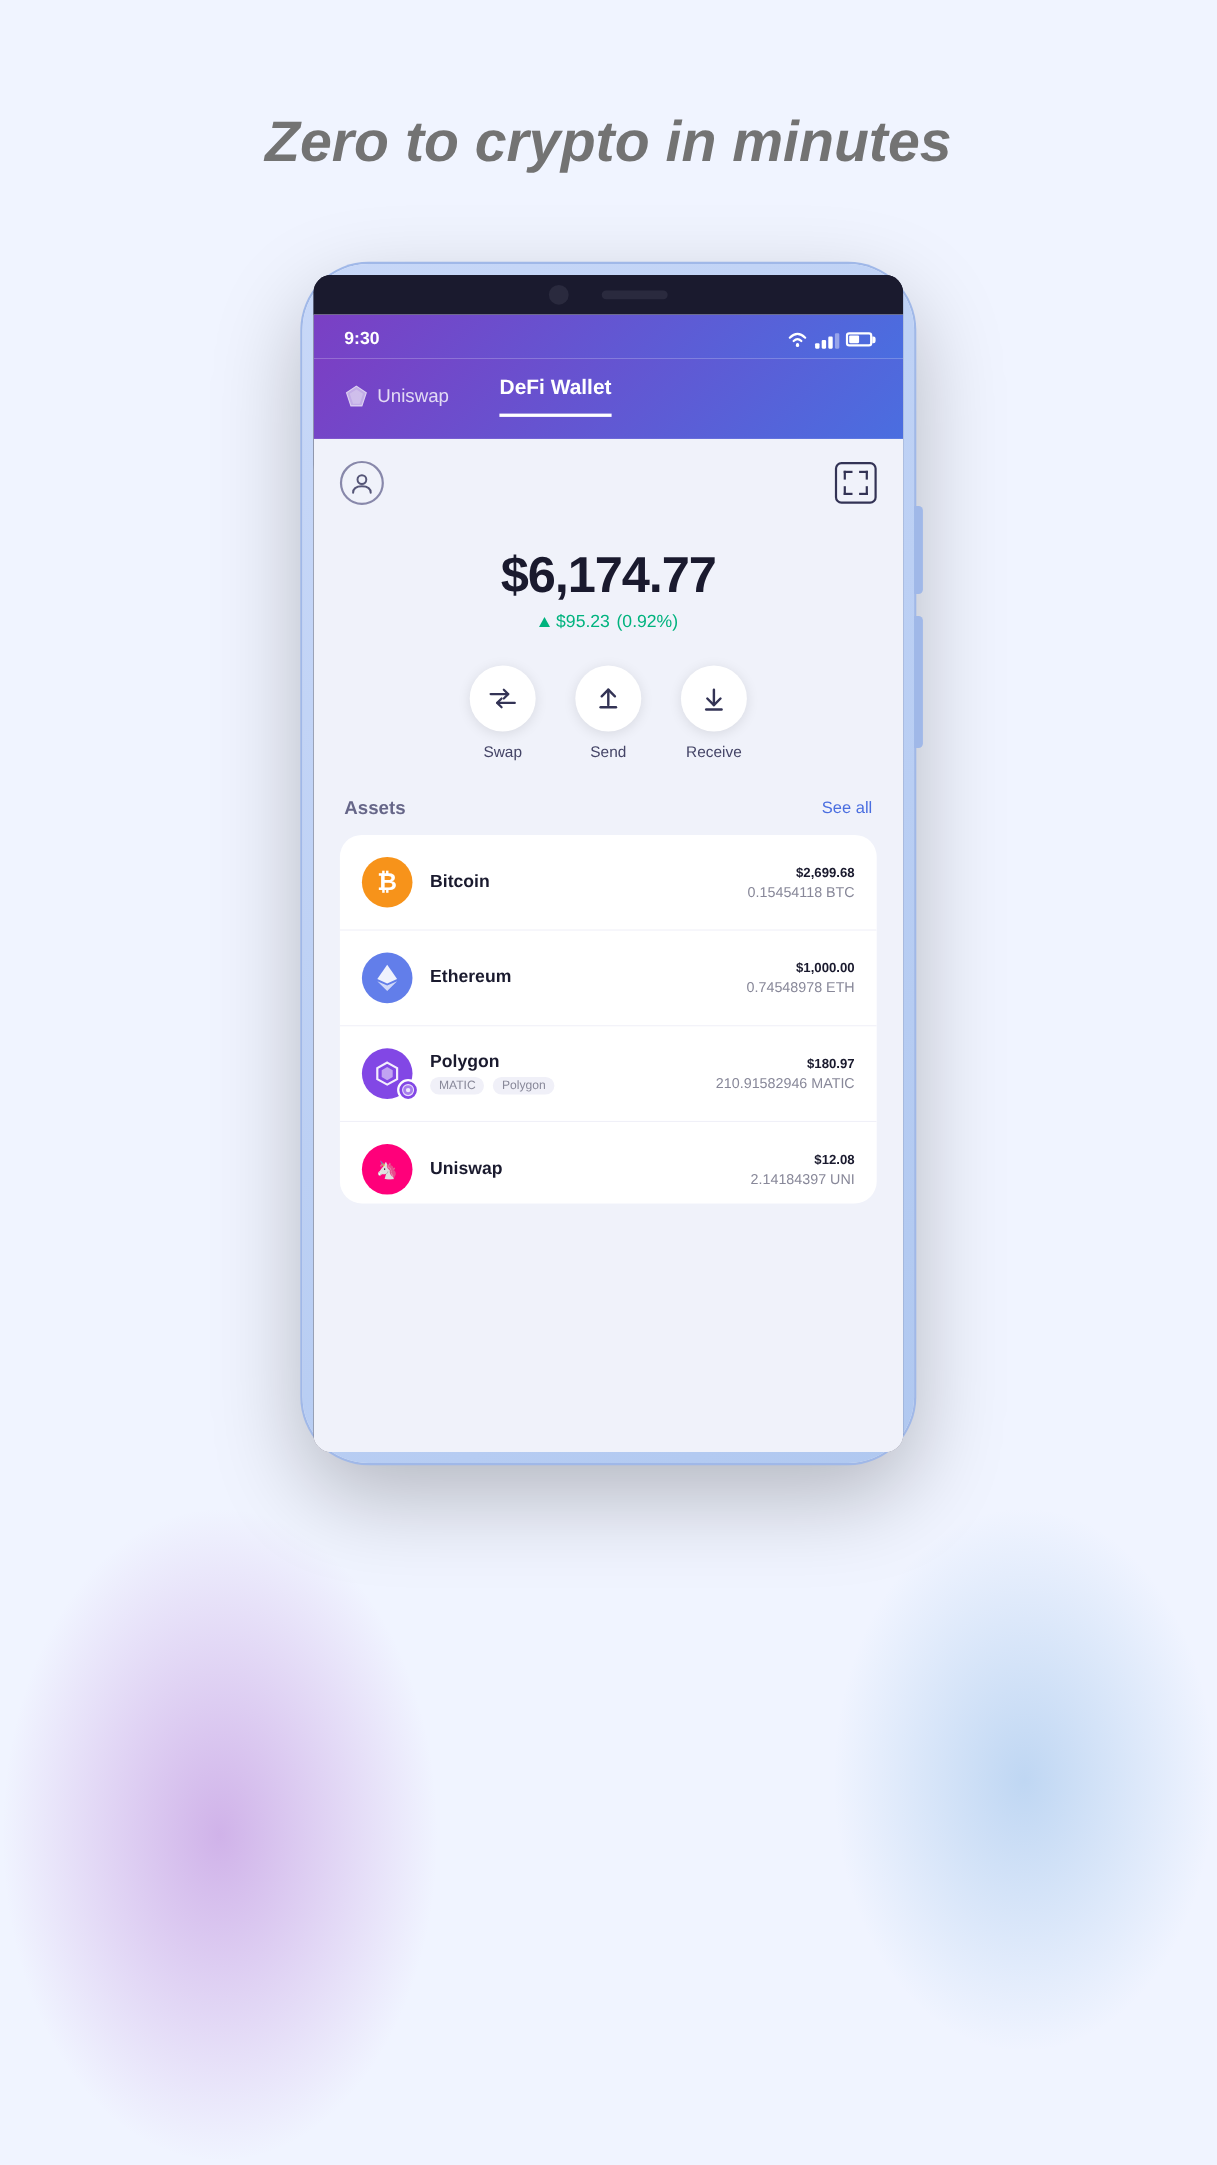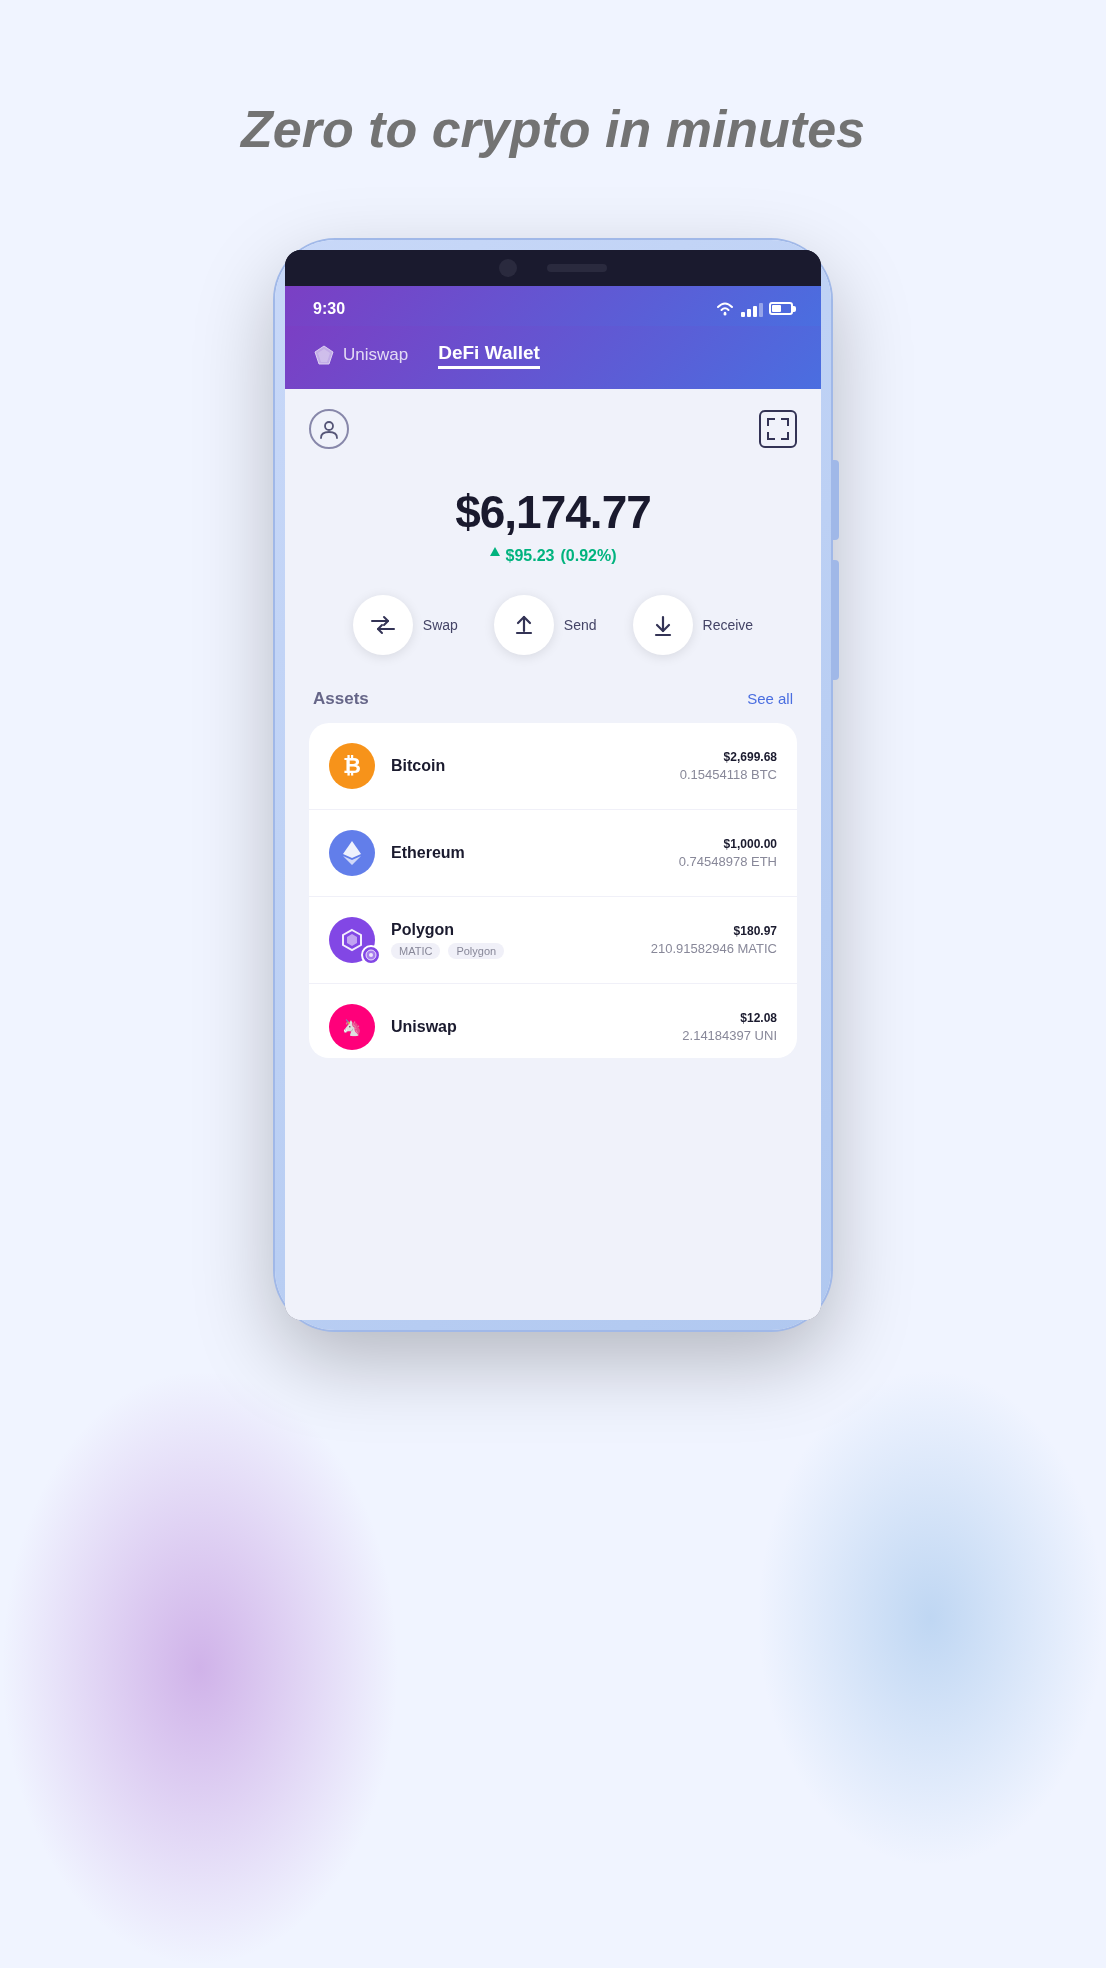--- a/index.html
+++ b/index.html
@@ -189,21 +189,22 @@
       gap: 8px;
       cursor: pointer;
     }
 
     .nav-tab-account {
       opacity: 0.8;
     }
 
     .nav-tab-defi {
       border-bottom: 3px solid white;
-      padding-bottom: 2px;
+      padding-bottom: 12px;
+      margin-left: 16px;
     }
 
     .nav-tab-label {
       font-size: 19px;
       font-weight: 600;
       color: white;
     }
 
     .nav-tab-account .nav-tab-label {
       font-weight: 500;
@@ -276,48 +277,48 @@
 
     .balance-amount {
       font-size: 46px;
       font-weight: 800;
       color: #1a1a2e;
       letter-spacing: -1px;
     }
 
     .balance-change {
       display: flex;
-      align-items: flex-start;
+      align-items: center;
       justify-content: center;
       gap: 6px;
       margin-top: 8px;
       color: #00b37e;
       font-size: 16px;
-      font-weight: 700;
+      font-weight: 400;
     }
 
     .arrow-up {
       width: 0;
       height: 0;
       border-left: 5px solid transparent;
       border-right: 5px solid transparent;
       border-bottom: 9px solid #00b37e;
     }
 
     
     .actions-row {
       display: flex;
       justify-content: center;
       gap: 36px;
       margin-bottom: 34px;
     }
 
     .action-btn {
       display: flex;
-      flex-direction: row;
+      flex-direction: column;
       align-items: center;
       gap: 10px;
       cursor: pointer;
     }
 
     .action-circle {
       width: 60px;
       height: 60px;
       border-radius: 50%;
       background: white;

